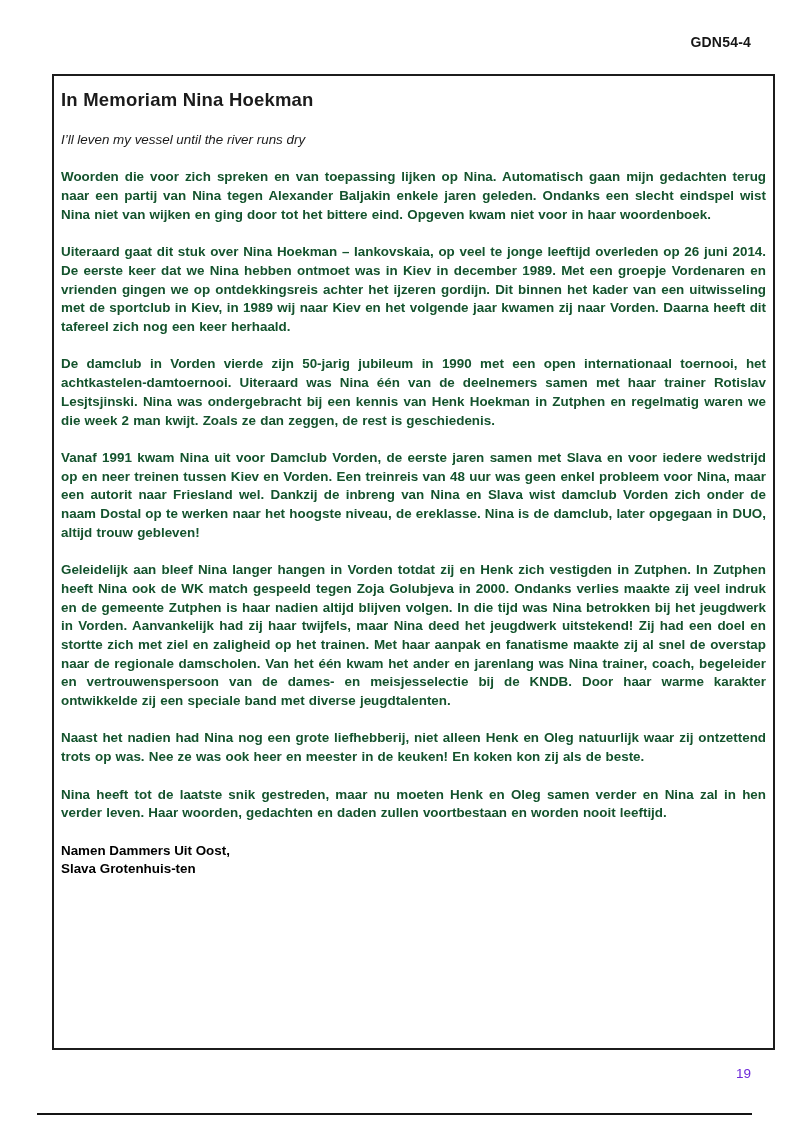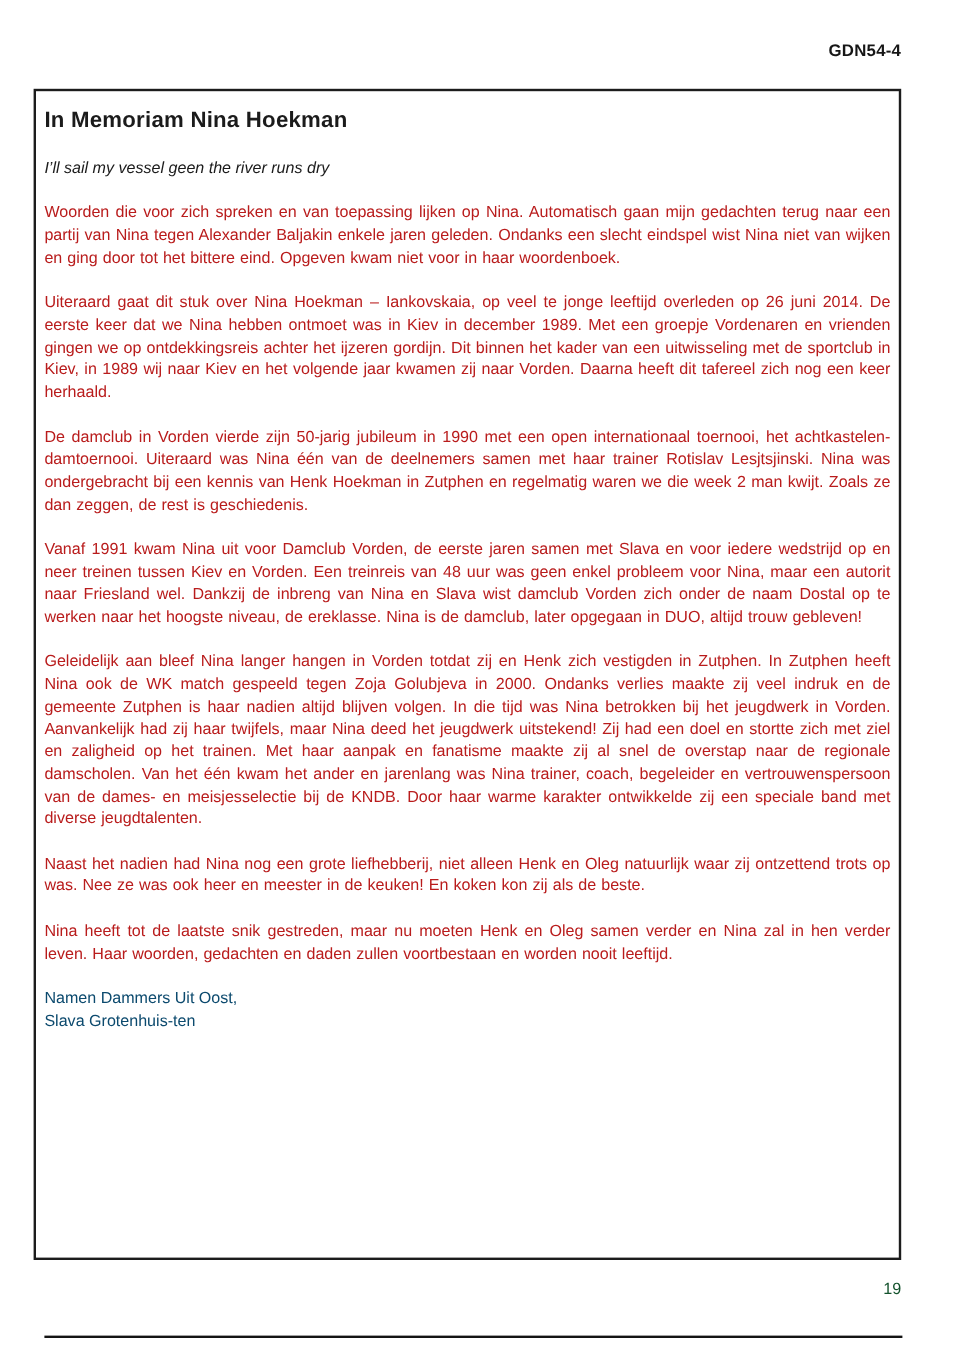--- a/index.html
+++ b/index.html
@@ -17,21 +17,21 @@
     position: absolute;
     top: 34px;
     right: 37px;
     font-size: 14px;
     font-weight: bold;
     letter-spacing: 0.2px;
     color: #161616;
   }
   .memorial-box {
     position: absolute;
-    left: 28px;
+    left: 52px;
     top: 74px;
     width: 723px;
     height: 976px;
     border: 2px solid #1c1c1c;
     padding: 13px 7px 0 7px;
     background: #ffffff;
   }
   .article-title {
     font-size: 18.5px;
     font-weight: bold;
@@ -44,35 +44,37 @@
     font-size: 13.4px;
     line-height: 18.7px;
     margin-top: 20px;
     color: #1b1b1b;
   }
   .para {
     font-size: 13.4px;
     line-height: 18.7px;
     text-align: justify;
     margin-top: 18.7px;
-    color: #b91c1c;
+    color: #14532d;
     word-spacing: 0.5px;
+    font-weight: bold;
   }
   .signature-block {
     margin-top: 18.7px;
     font-size: 13.4px;
     line-height: 18.7px;
-    color: #0c4a6e;
+    color: #000000;
+    font-weight: bold;
   }
   .page-number {
     position: absolute;
     top: 1066px;
     right: 37px;
     font-size: 13.5px;
-    color: #14532d;
+    color: #6d28d9;
     text-align: right;
   }
   .footer-rule {
     position: absolute;
     left: 37px;
     right: 36px;
     top: 1113px;
     height: 2px;
     background: #141414;
   }
@@ -81,21 +83,21 @@
 <body>
 
 <div class="page">
 
   <div class="doc-code">GDN54-4</div>
 
   <div class="memorial-box">
 
     <h1 class="article-title">In Memoriam Nina Hoekman</h1>
 
-    <p class="article-subtitle">I’ll sail my vessel geen the river runs dry</p>
+    <p class="article-subtitle">I’ll leven my vessel until the river runs dry</p>
 
     <p class="para">Woorden die voor zich spreken en van toepassing lijken op Nina. Automatisch gaan mijn gedachten terug naar een partij van Nina tegen Alexander Baljakin enkele jaren geleden. Ondanks een slecht eindspel wist Nina niet van wijken en ging door tot het bittere eind. Opgeven kwam niet voor in haar woordenboek.</p>
 
     <p class="para">Uiteraard gaat dit stuk over Nina Hoekman – Iankovskaia, op veel te jonge leeftijd overleden op 26 juni 2014. De eerste keer dat we Nina hebben ontmoet was in Kiev in december 1989. Met een groepje Vordenaren en vrienden gingen we op ontdekkingsreis achter het ijzeren gordijn. Dit binnen het kader van een uitwisseling met de sportclub in Kiev, in 1989 wij naar Kiev en het volgende jaar kwamen zij naar Vorden. Daarna heeft dit tafereel zich nog een keer herhaald.</p>
 
     <p class="para">De damclub in Vorden vierde zijn 50-jarig jubileum in 1990 met een open internationaal toernooi, het achtkastelen-damtoernooi. Uiteraard was Nina één van de deelnemers samen met haar trainer Rotislav Lesjtsjinski. Nina was ondergebracht bij een kennis van Henk Hoekman in Zutphen en regelmatig waren we die week 2 man kwijt. Zoals ze dan zeggen, de rest is geschiedenis.</p>
 
     <p class="para">Vanaf 1991 kwam Nina uit voor Damclub Vorden, de eerste jaren samen met Slava en voor iedere wedstrijd op en neer treinen tussen Kiev en Vorden. Een treinreis van 48 uur was geen enkel probleem voor Nina, maar een autorit naar Friesland wel. Dankzij de inbreng van Nina en Slava wist damclub Vorden zich onder de naam Dostal op te werken naar het hoogste niveau, de ereklasse. Nina is de damclub, later opgegaan in DUO, altijd trouw gebleven!</p>
 
     <p class="para">Geleidelijk aan bleef Nina langer hangen in Vorden totdat zij en Henk zich vestigden in Zutphen. In Zutphen heeft Nina ook de WK match gespeeld tegen Zoja Golubjeva in 2000. Ondanks verlies maakte zij veel indruk en de gemeente Zutphen is haar nadien altijd blijven volgen. In die tijd was Nina betrokken bij het jeugdwerk in Vorden. Aanvankelijk had zij haar twijfels, maar Nina deed het jeugdwerk uitstekend! Zij had een doel en stortte zich met ziel en zaligheid op het trainen. Met haar aanpak en fanatisme maakte zij al snel de overstap naar de regionale damscholen. Van het één kwam het ander en jarenlang was Nina trainer, coach, begeleider en vertrouwenspersoon van de dames- en meisjesselectie bij de KNDB. Door haar warme karakter ontwikkelde zij een speciale band met diverse jeugdtalenten.</p>

